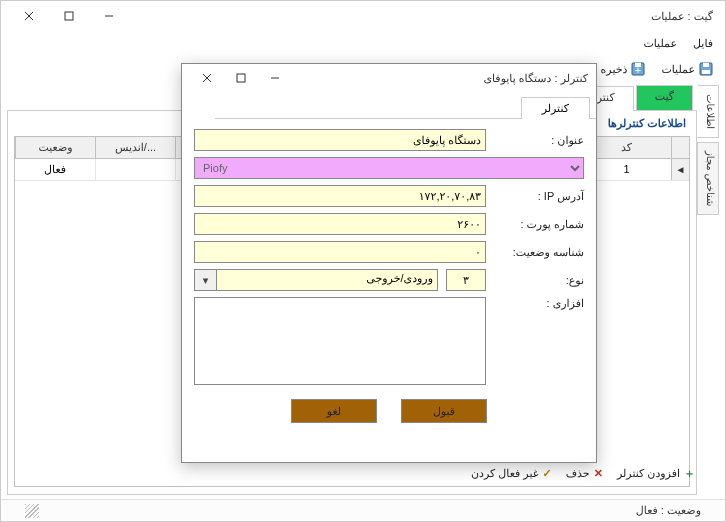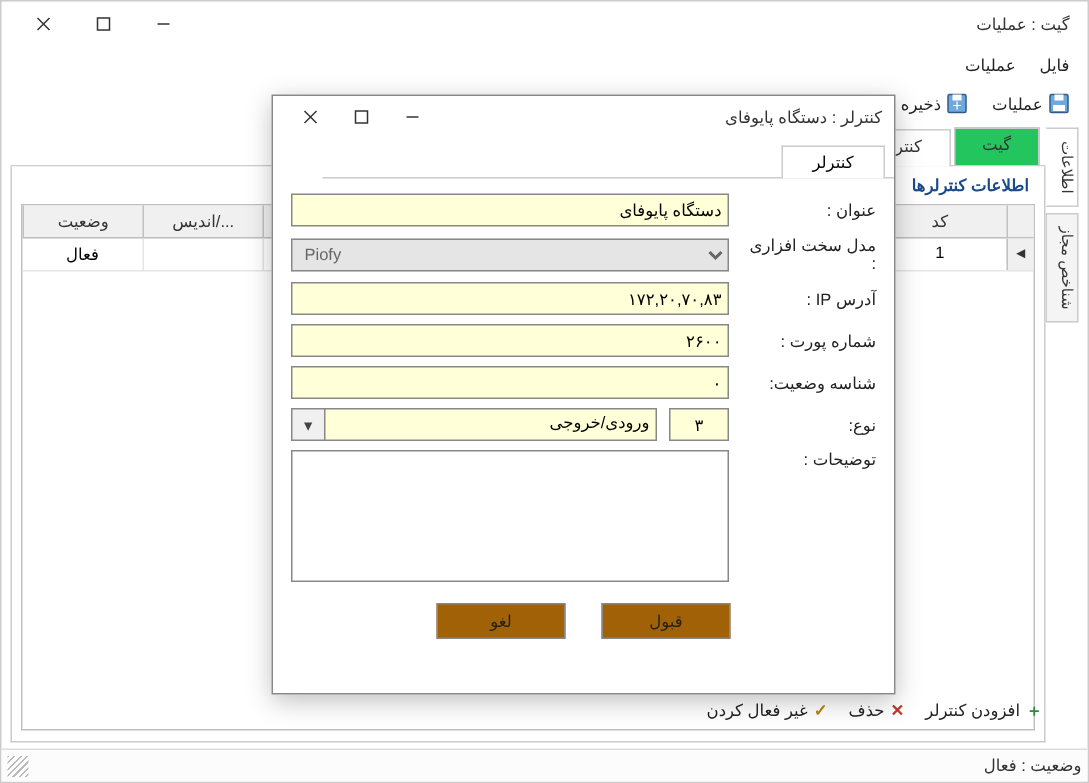--- a/index.html
+++ b/index.html
@@ -47,38 +47,38 @@
   .grid-row .gh-title { flex: 1; text-align: right; border-left: 1px solid #e5e5e5; }
   .grid-row .gh-idx { width: 80px; text-align: center; border-left: 1px solid #e5e5e5; }
   .grid-row .gh-st { width: 80px; text-align: center; }
 
   .action-bar { position: absolute; right: 30px; bottom: 40px; display: flex; gap: 14px; align-items: center; direction: rtl; }
   .action-bar .act { display: flex; align-items: center; gap: 4px; color: #222; }
   .act .plus { color: #2e8b3c; font-weight: bold; }
   .act .x { color: #c0392b; font-weight: bold; }
   .act .tick { color: #b8860b; font-weight: bold; }
 
-  .statusbar { position: absolute; bottom: 0; left: 0; right: 0; height: 22px; display: flex; align-items: center; justify-content: space-between; padding: 0 4px; border-top: 1px solid #ddd; background: #fcfcfc; color: #333; direction: rtl; }
+  .statusbar { position: absolute; bottom: 0; left: 0; right: 0; height: 22px; display: flex; align-items: center; justify-content: space-between; padding: 0 24px; border-top: 1px solid #ddd; background: #fcfcfc; color: #333; direction: rtl; }
   .grip { width: 14px; height: 14px; background: repeating-linear-gradient(135deg,#bbb 0 1px,transparent 1px 3px); }
 
   
   .dialog { position: absolute; left: 180px; top: 62px; width: 416px; height: 400px; background: #fff; border: 1px solid #888; box-shadow: 0 4px 16px rgba(0,0,0,.25); direction: rtl; }
   .dlg-titlebar { height: 28px; display: flex; align-items: center; justify-content: space-between; padding: 0 8px; direction: ltr; border-bottom: 0; }
   .dlg-titlebar .dtitle { direction: rtl; color: #333; margin-left: 20px; }
   .dlg-winbtns { display: flex; direction: ltr; }
   .dlg-winbtn { width: 34px; height: 24px; display:flex; align-items:center; justify-content:center; color:#333; }
 
   .dlg-tabstrip { display:flex; padding: 4px 6px 0 0; border-bottom:1px solid #ccc;margin-left:33px; }
   .dlg-tab { padding: 4px 20px; border:1px solid #ccc; border-bottom:none; background:#fff; position:relative; top:1px; }
 
   .dlg-body { padding: 10px 12px; }
   .form-row { display:flex; align-items:center; margin-bottom:6px; gap:8px; }
   .form-row label { width:90px; color:#222; }
   .fld { height:22px; border:1px solid #888; background:#ffffd8; padding:2px 4px; color:#000; text-align:right; direction:rtl; flex:1; }
-  .fld.readonly { background:#e5e5e5; color:#666; }
+  .fld.readonly { background:#f0abfc; color:#666; }
   .fld.small { width:40px; flex:0 0 40px; text-align:center; }
   select.fld { background:#eee; color:#666; appearance: menulist; direction:ltr; text-align:left; }
   .combo-wrap { flex:1; display:flex; }
   .combo { flex:1; height:22px; border:1px solid #888; background:#ffffd8; padding:2px 4px; text-align:right; }
   .combo-btn { width:22px; height:22px; border:1px solid #888; border-right:none; background:#f0f0f0; display:flex; align-items:center; justify-content:center; font-size:9px; color:#444; }
   .desc { height:88px; border:1px solid #888; background:#fff; flex:1; resize:none; padding:4px; font-family:inherit; }
 
   .dlg-buttons { display:flex; gap:24px; justify-content:center; margin-top:14px; }
   .dlg-btn { width:86px; height:24px; border:1px solid #888; background:#a16207; color:#222; cursor:default; display:flex; align-items:center; justify-content:center; }
 
@@ -218,21 +218,20 @@
     <div class="dlg-tabstrip">
       <div class="dlg-tab">کنترلر</div>
     </div>
 
     <div class="dlg-body">
       <div class="form-row">
         <label>عنوان :</label>
         <input class="fld" value="دستگاه پایوفای" style="">
       </div>
       <div class="form-row">
-        <label>مدل سخت افزاری :</label>
         <select class="fld readonly">
           <option>Piofy</option>
         </select>
       </div>
       <div class="form-row">
         <label>آدرس IP :</label>
         <input class="fld" value="۱۷۲,۲۰,۷۰,۸۳" style="">
       </div>
       <div class="form-row">
         <label>شماره پورت :</label>
@@ -246,21 +245,21 @@
         <label>نوع:</label>
         <input class="fld small" value="۳" style="">
         <div class="combo-wrap">
           <div class="combo">ورودی/خروجی</div>
           <div class="combo-btn">
             <span>▾</span>
           </div>
         </div>
       </div>
       <div class="form-row" style="align-items:flex-start;">
-        <label>توضیحات :</label>
+        <label>افزاری :</label>
         <textarea class="desc" style=""></textarea>
       </div>
 
       <div class="dlg-buttons">
         <div class="dlg-btn">قبول</div>
         <div class="dlg-btn">لغو</div>
       </div>
     </div>
   </div>
 

